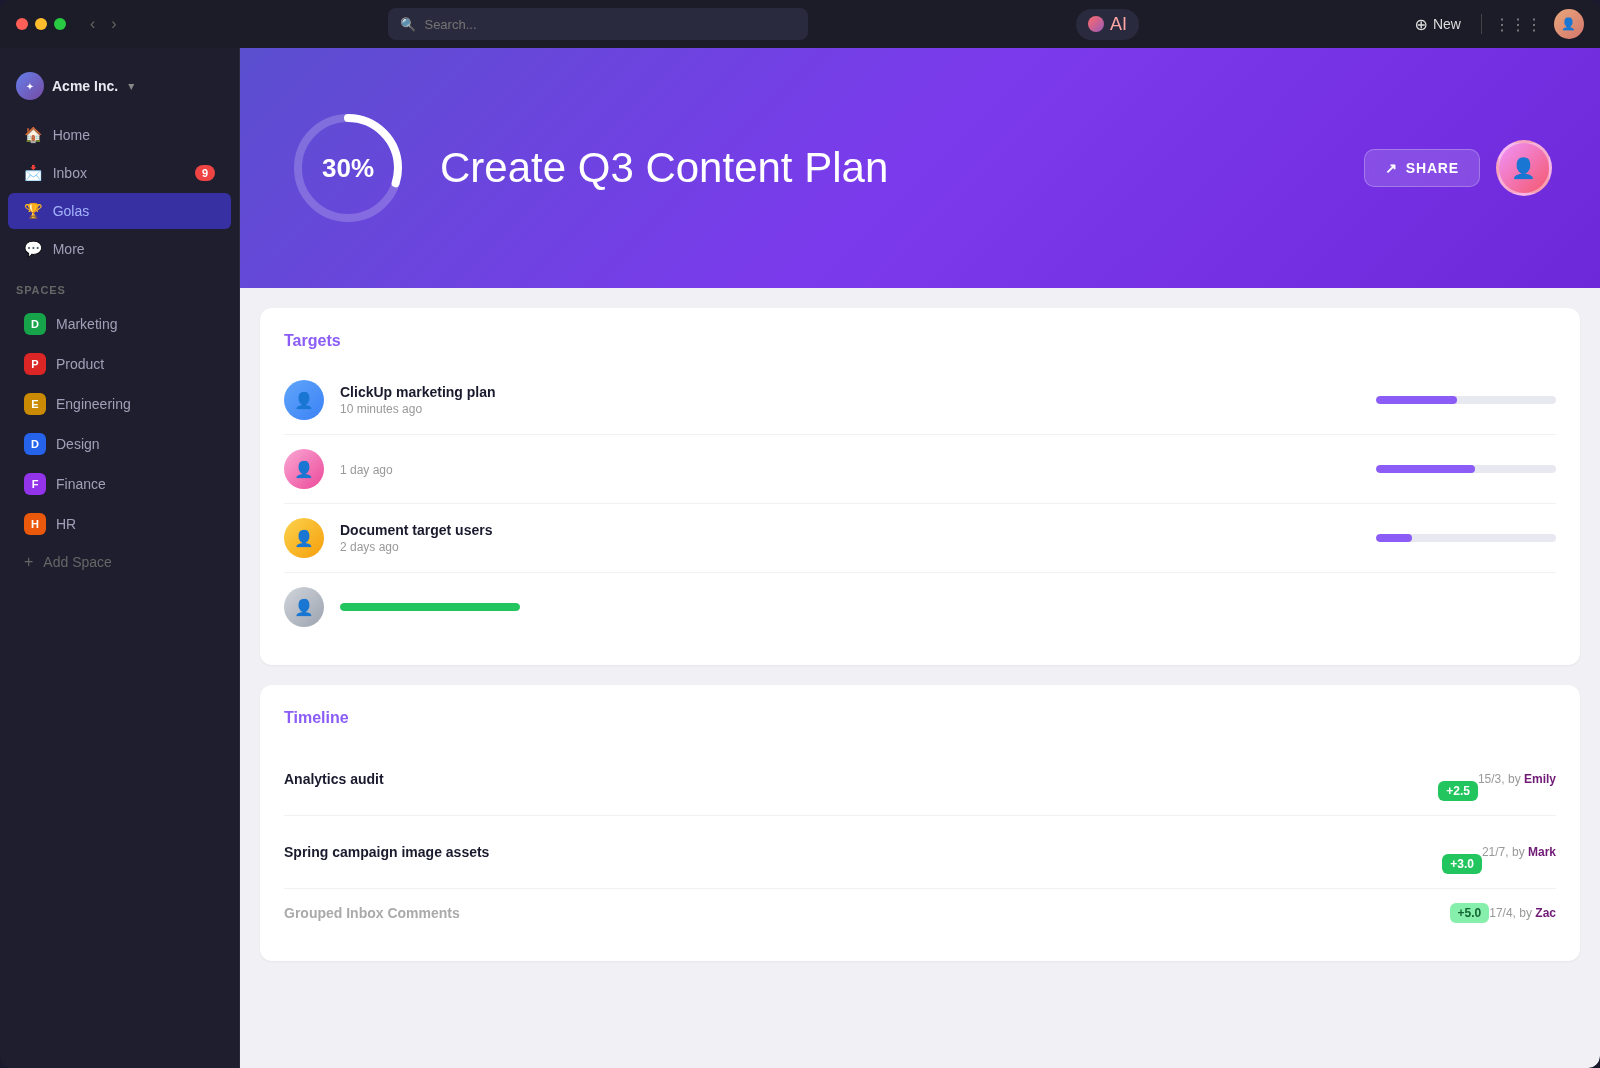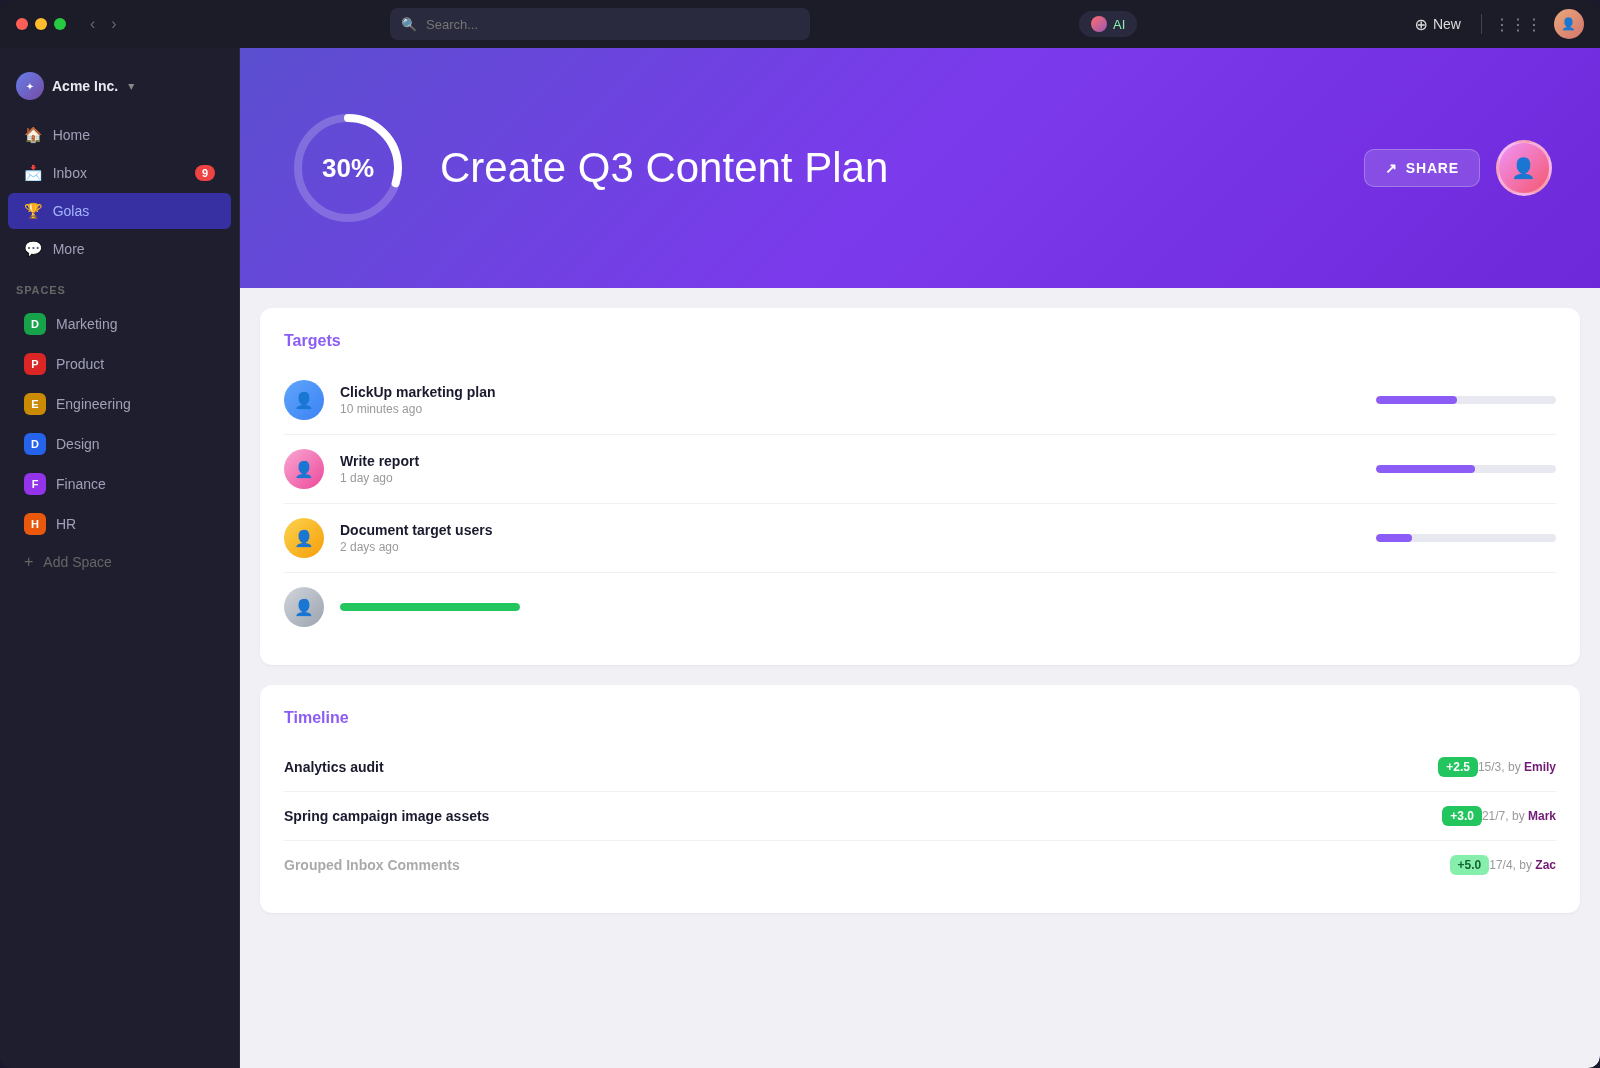--- a/index.html
+++ b/index.html
@@ -67,22 +67,22 @@
     }
     .ai-btn {
       display: flex;
       align-items: center;
       gap: 6px;
       background: #2a2a3e;
       border: none;
       border-radius: 20px;
       padding: 5px 12px;
       cursor: pointer;
-      color: #86efac;
-      font-size: 13px;
+      color: #fca5a5;
+      font-size: 18px;
     }
     .ai-dot {
       width: 16px;
       height: 16px;
       border-radius: 50%;
       background: linear-gradient(135deg, #ff6b6b, #9b59b6);
     }
     .topbar-right {
       display: flex;
       align-items: center;
@@ -376,21 +376,21 @@
       flex: 1;
     }
     .timeline-name.muted { color: #aaa; }
     .timeline-badge {
       font-size: 12px;
       font-weight: 700;
       padding: 3px 8px;
       border-radius: 6px;
       margin-left: 10px;
     }
-    .badge-green { background: #22c55e; color: white; }
+    .badge-green { background: #22c55e; color: white; margin-top: 24px; }
     .badge-green-light { background: #86efac; color: #166534; }
     .timeline-meta {
       font-size: 12px;
       color: #999;
       margin-left: auto;
       white-space: nowrap;
     }
     .timeline-meta strong { color: #701a75; }
 
     
@@ -531,21 +531,20 @@
           <div class="target-time">10 minutes ago</div>
         </div>
         <div class="progress-bar-container">
           <div class="progress-bar-fill" style="width:45%;background:#8b5cf6;"></div>
         </div>
       </div>
 
       <div class="target-item">
         <div class="target-avatar avatar-circle-2">👤</div>
         <div class="target-info">
-          <div class="target-name">Write report</div>
           <div class="target-time">1 day ago</div>
         </div>
         <div class="progress-bar-container">
           <div class="progress-bar-fill" style="width:55%;background:#8b5cf6;"></div>
         </div>
       </div>
 
       <div class="target-item">
         <div class="target-avatar avatar-circle-3">👤</div>
         <div class="target-info">

